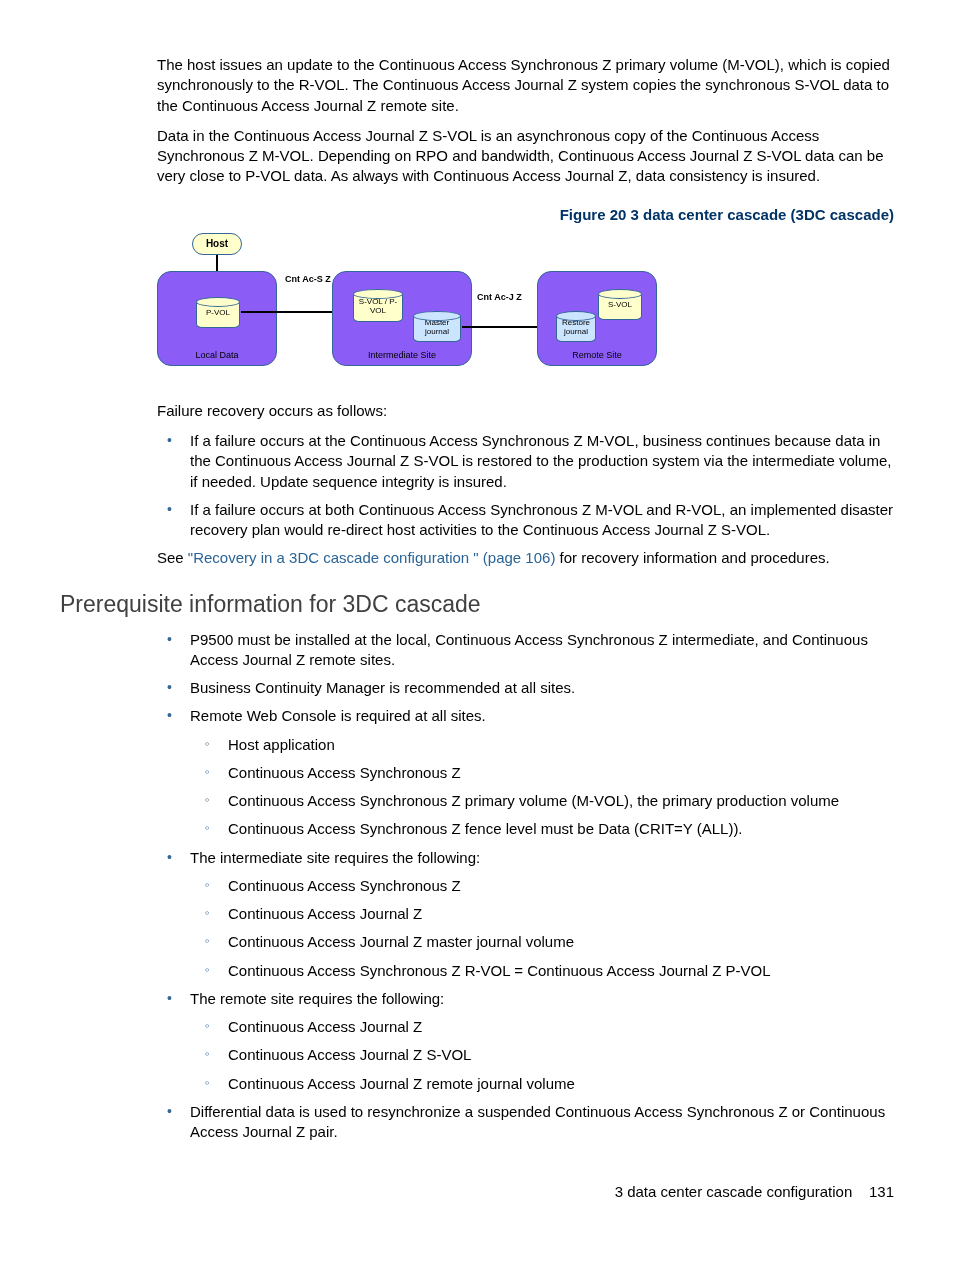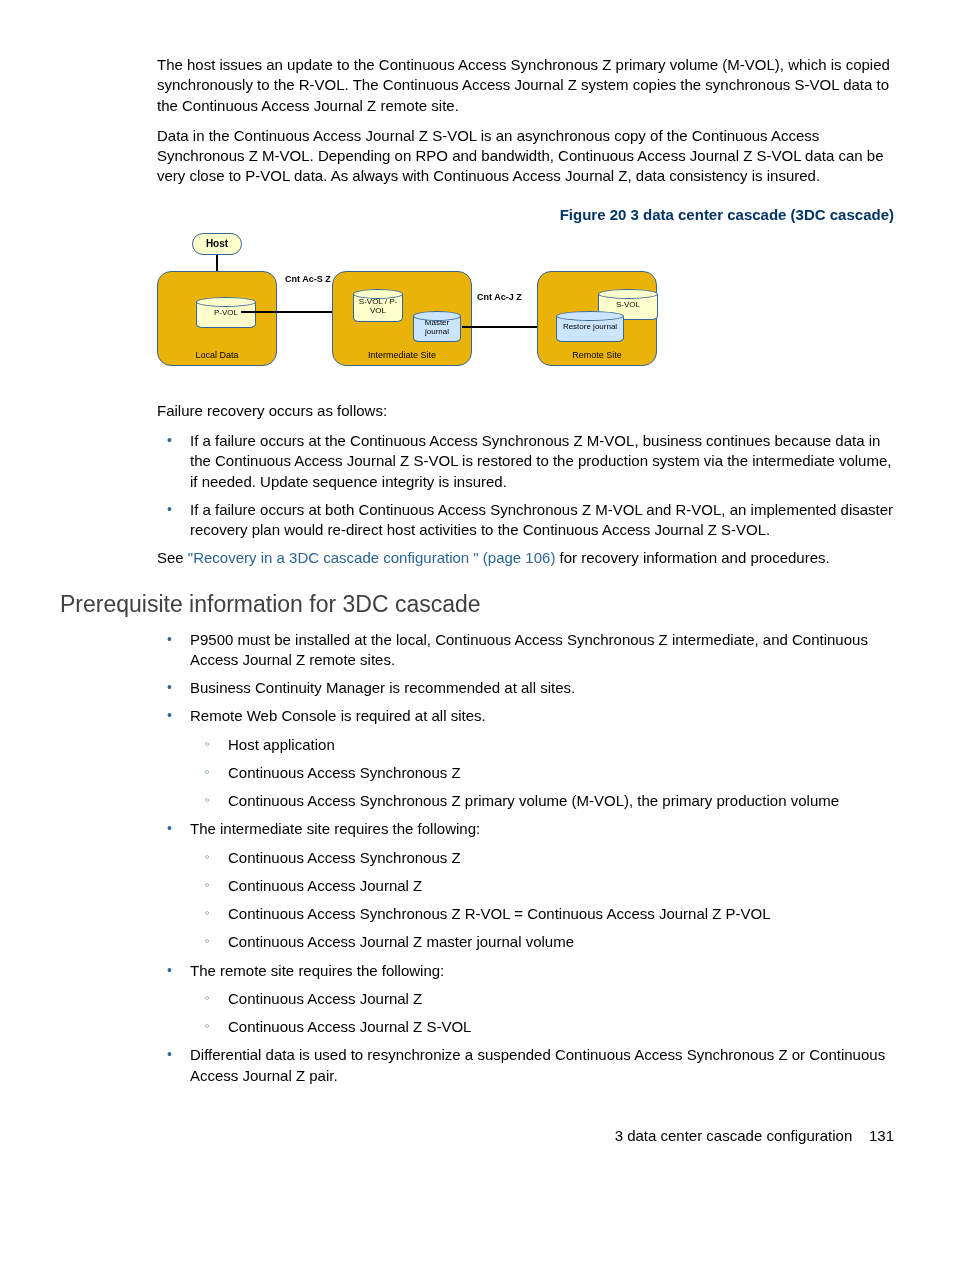--- a/index.html
+++ b/index.html
@@ -25,21 +25,21 @@
     margin: 0 0 18px 97px;
     width: 500px;
     height: 150px;
     position: relative;
     font-family: Arial, sans-serif;
   }
   .site-box {
     position: absolute;
     border: 1px solid #336699;
     border-radius: 14px;
-    background: #eab308;
+    background: #8b5cf6;
     height: 95px;
     top: 38px;
   }
   .site-label {
     position: absolute;
     font-size: 9px;
     text-align: center;
     width: 100%;
     bottom: 4px;
     left: 0;
@@ -53,21 +53,21 @@
     border: 1px solid #336699;
     background: #ffffcc;
     font-size: 10px;
     font-weight: bold;
     text-align: center;
     line-height: 20px;
     border-radius: 11px;
   }
   .cyl {
     position: absolute;
-    width: 60px;
+    width: 44px;
     height: 28px;
     border: 1px solid #336699;
     background: #ffffcc;
     border-radius: 6px/4px;
     font-size: 8px;
     text-align: center;
     display: flex;
     align-items: center;
     justify-content: center;
     line-height: 1.1;
@@ -174,21 +174,21 @@
     <div class="cyl cyl-blue" style="left:80px; top:42px; width:48px; font-size:8px;">Master journal</div>
     <div class="site-label">Intermediate Site</div>
   </div>
 
   <div class="arrow-label" style="left:320px; top:58px;">Cnt Ac-J Z</div>
   <div class="arrow" style="left:305px; top:93px; width:90px; height:2px;"></div>
   <div class="arrow-head" style="left:393px; top:88px; border-top:6px solid transparent; border-bottom:6px solid transparent; border-left:8px solid #000;"></div>
 
   <div class="site-box" style="left:380px; width:120px;">
     <div class="cyl" style="left:60px; top:20px;">S-VOL</div>
-    <div class="cyl cyl-blue" style="left:18px; top:42px; width:68px; font-size:8px;">Restore journal</div>
+    <div class="cyl cyl-blue" style="left:18px; top:42px; width:40px; font-size:8px;">Restore journal</div>
     <div class="site-label">Remote Site</div>
   </div>
 </div>
 
 <p class="para2">Failure recovery occurs as follows:</p>
 <ul class="bullets">
   <li>If a failure occurs at the Continuous Access Synchronous Z M-VOL, business continues because data in the Continuous Access Journal Z S-VOL is restored to the production system via the intermediate volume, if needed. Update sequence integrity is insured.</li>
   <li>If a failure occurs at both Continuous Access Synchronous Z M-VOL and R-VOL, an implemented disaster recovery plan would re-direct host activities to the Continuous Access Journal Z S-VOL.</li>
 </ul>
 <p class="see">
@@ -199,36 +199,38 @@
 
 <ul class="bullets">
   <li>P9500 must be installed at the local, Continuous Access Synchronous Z intermediate, and Continuous Access Journal Z remote sites.</li>
   <li>Business Continuity Manager is recommended at all sites.</li>
   <li>
     <span>Remote Web Console is required at all sites.</span>
     <ul class="sub">
       <li>Host application</li>
       <li>Continuous Access Synchronous Z</li>
       <li>Continuous Access Synchronous Z primary volume (M-VOL), the primary production volume</li>
+      <li>Continuous Access Synchronous Z fence level must be Data (CRIT=Y (ALL)).</li>
     </ul>
   </li>
   <li>
     <span>The intermediate site requires the following:</span>
     <ul class="sub">
       <li>Continuous Access Synchronous Z</li>
       <li>Continuous Access Journal Z</li>
+      <li>Continuous Access Journal Z master journal volume</li>
       <li>Continuous Access Synchronous Z R-VOL = Continuous Access Journal Z P-VOL</li>
-      <li>Continuous Access Journal Z master journal volume</li>
     </ul>
   </li>
   <li>
     <span>The remote site requires the following:</span>
     <ul class="sub">
       <li>Continuous Access Journal Z</li>
       <li>Continuous Access Journal Z S-VOL</li>
+      <li>Continuous Access Journal Z remote journal volume</li>
     </ul>
   </li>
   <li>Differential data is used to resynchronize a suspended Continuous Access Synchronous Z or Continuous Access Journal Z pair.</li>
 </ul>
 
 <div class="footer">
   <span>3 data center cascade configuration</span>&nbsp;&nbsp;&nbsp;&nbsp;<span>131</span>
 </div>
 
 </body></html>

